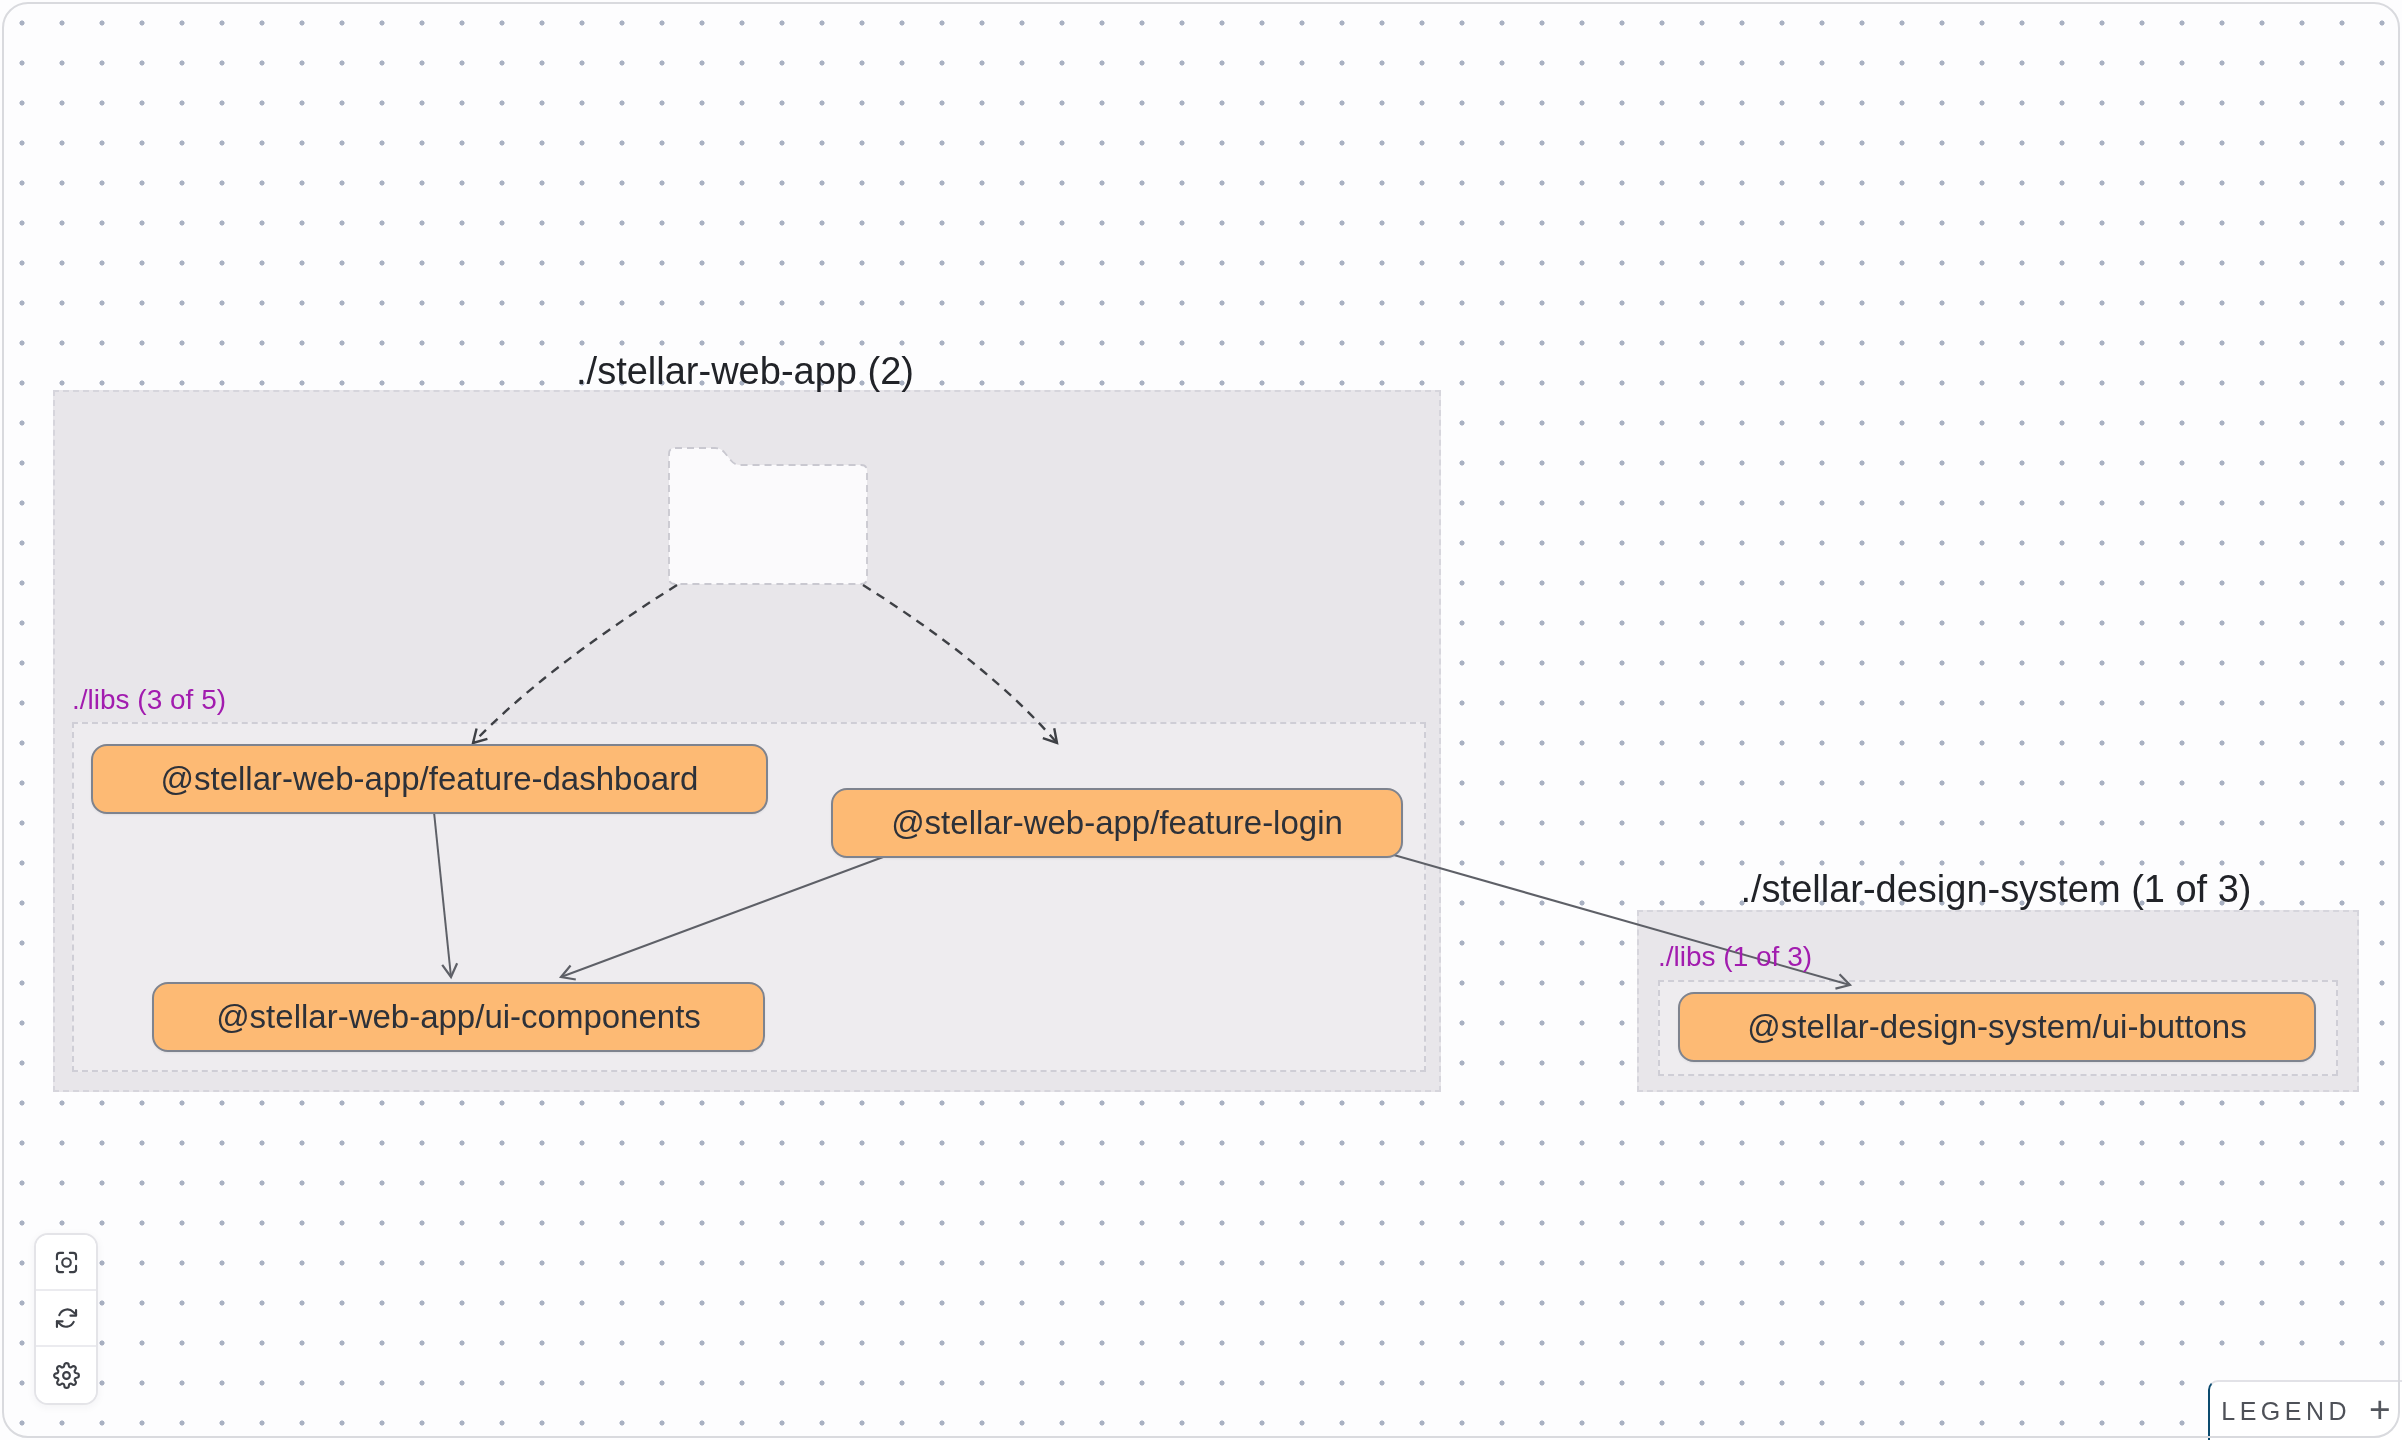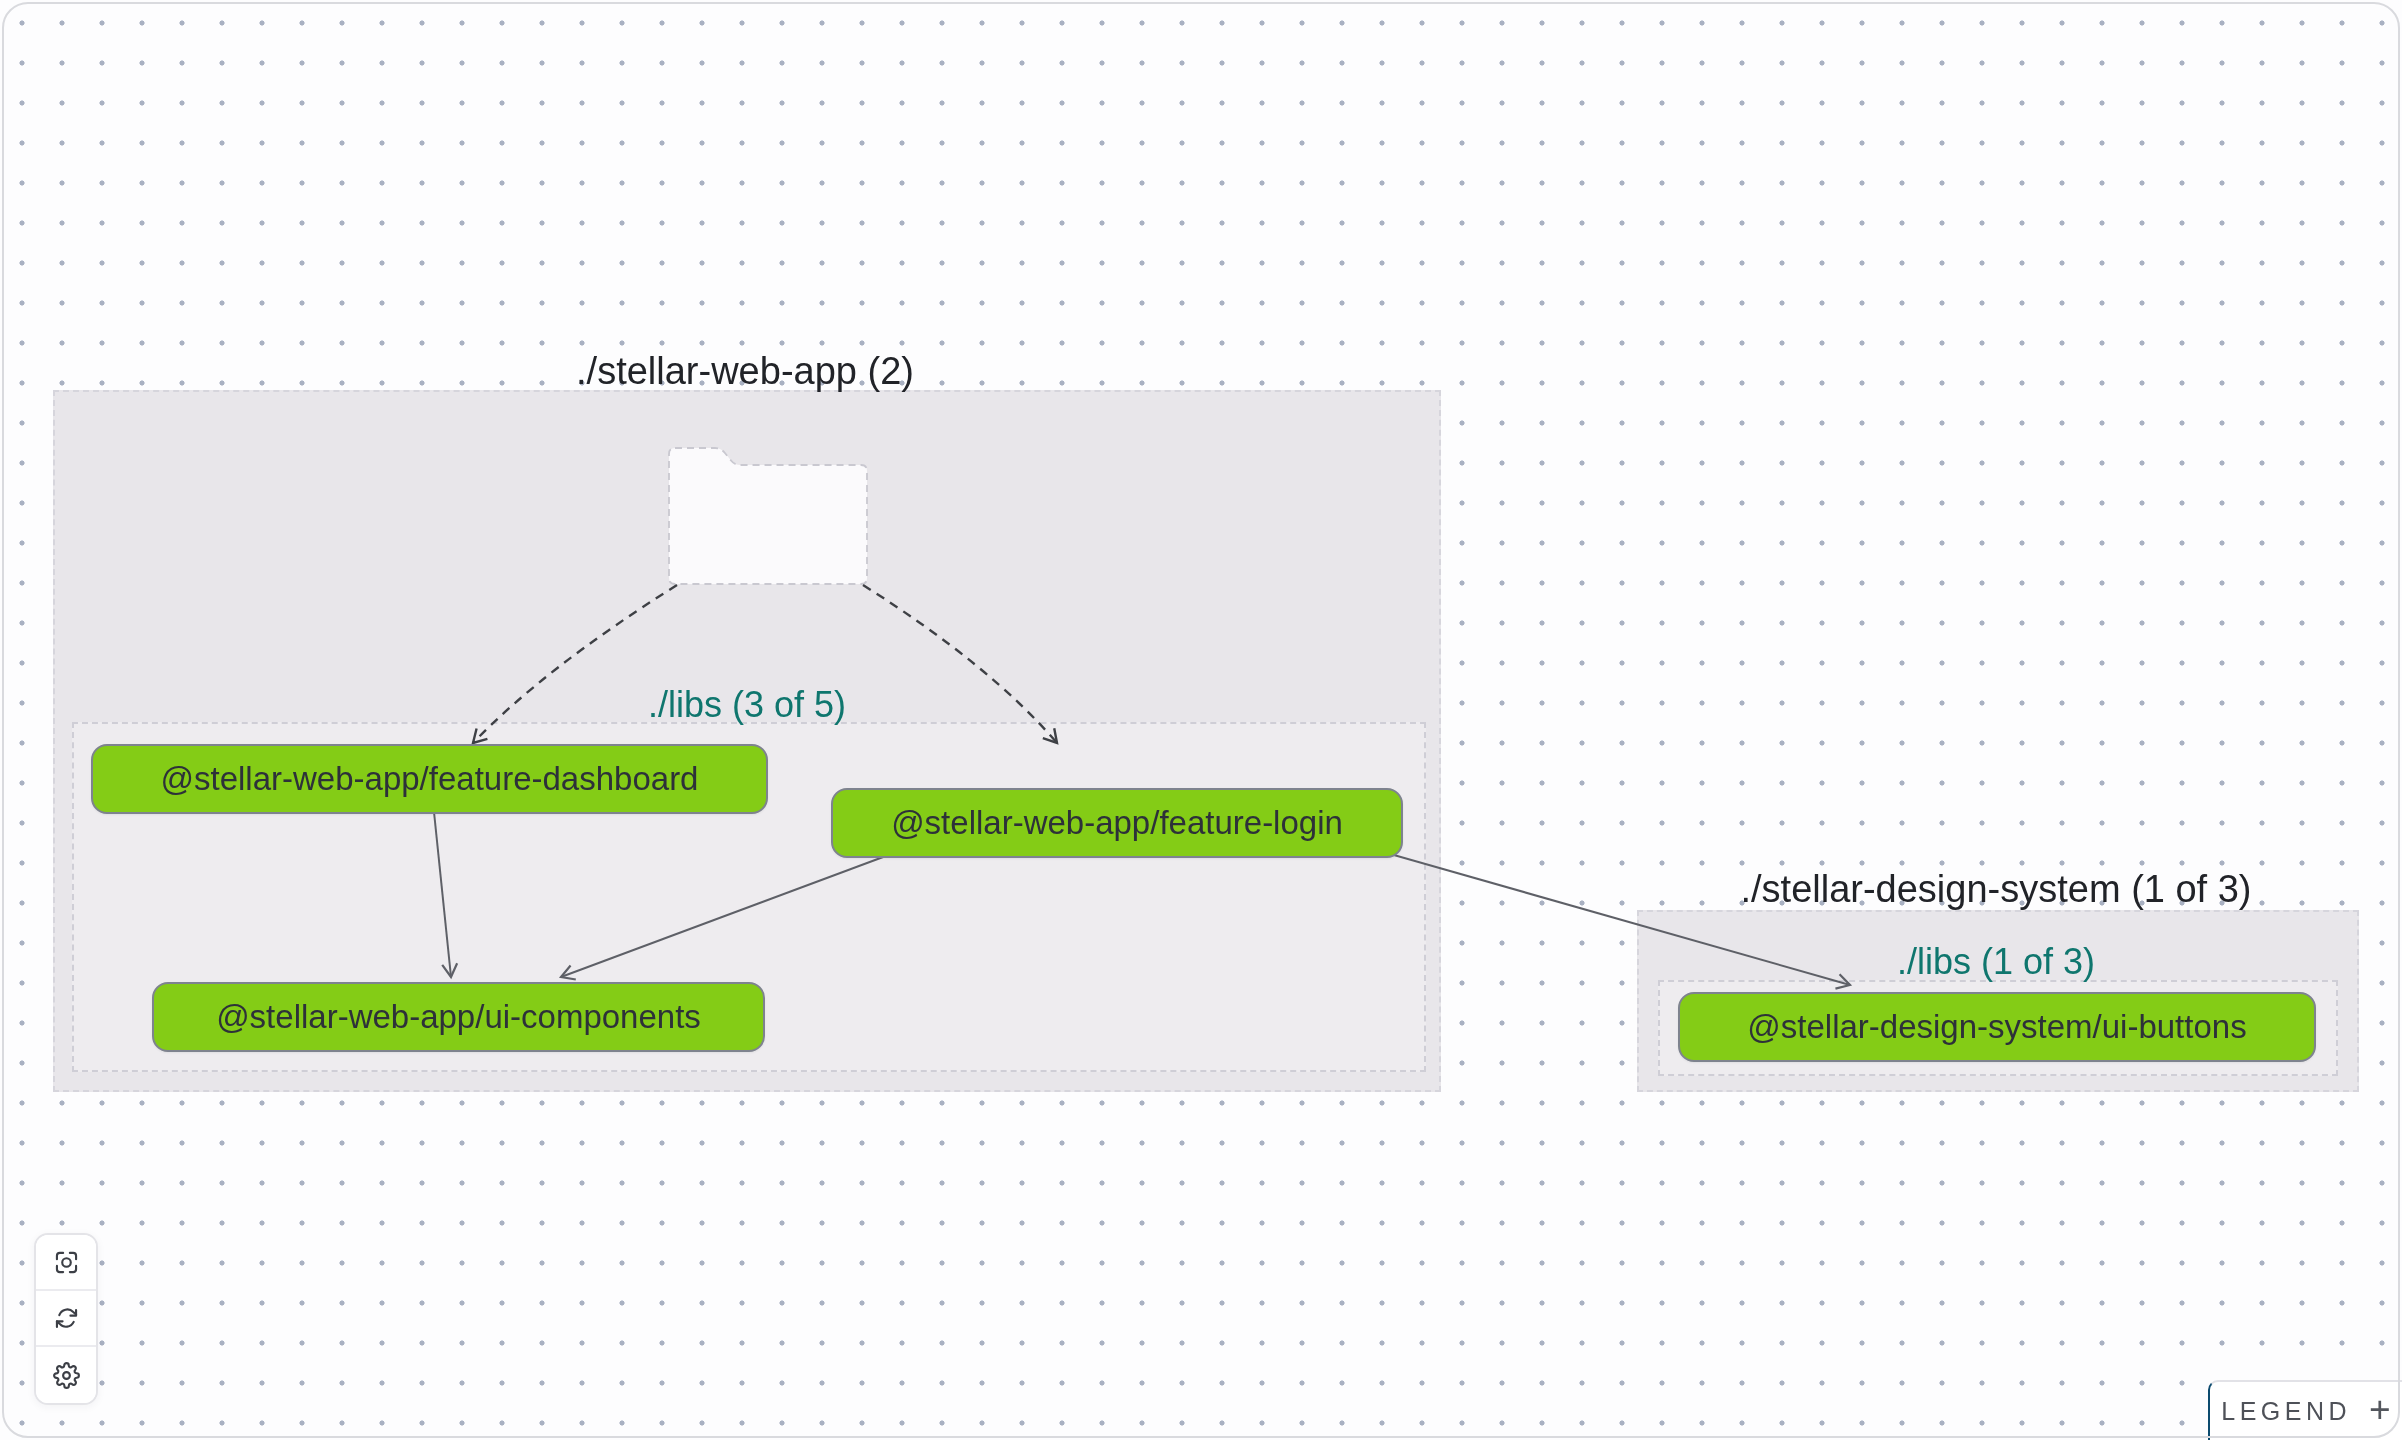--- a/index.html
+++ b/index.html
@@ -21,35 +21,35 @@
   }
   .subgroup {
     position:absolute; z-index:2; background:rgba(255,255,255,0.25);
     border:2px dashed #cfced6;
   }
   .group-title {
     position:absolute; z-index:6; text-align:center;
     font-size:38px; color:#212328;
   }
   .libs-label {
-    position:absolute; z-index:6; text-align:center;
-    font-size:36px; color:#0f766e;
+    position:absolute; z-index:6; text-align:left;
+    font-size:28px; color:#a21caf;
   }
   .folder { position:absolute; z-index:3; }
   .folder svg { position:absolute; left:0; top:0; }
   .folder-label {
     position:absolute; left:0; top:30px; right:0; bottom:0; z-index:4;
     display:flex; align-items:center; justify-content:center;
     font-size:34px; color:#25272c;
   }
   .edges { position:absolute; inset:0; z-index:4; }
   .node {
     position:absolute; z-index:5;
     display:flex; align-items:center; justify-content:center;
-    background:#84cc16; border:2px solid #7e838e; border-radius:16px;
+    background:#fdba74; border:2px solid #7e838e; border-radius:16px;
     font-size:33px; color:#2d3139;
     box-shadow:0 1px 2px rgba(60,60,80,0.08);
     cursor:pointer; white-space:nowrap;
   }
   .controls {
     position:absolute; left:34px; top:1233px; width:60px; z-index:10;
     background:#ffffff; border:2px solid #e4e4e8; border-radius:14px;
     box-shadow:0 2px 8px rgba(40,40,60,0.05);
     display:flex; flex-direction:column; overflow:hidden;
   }

